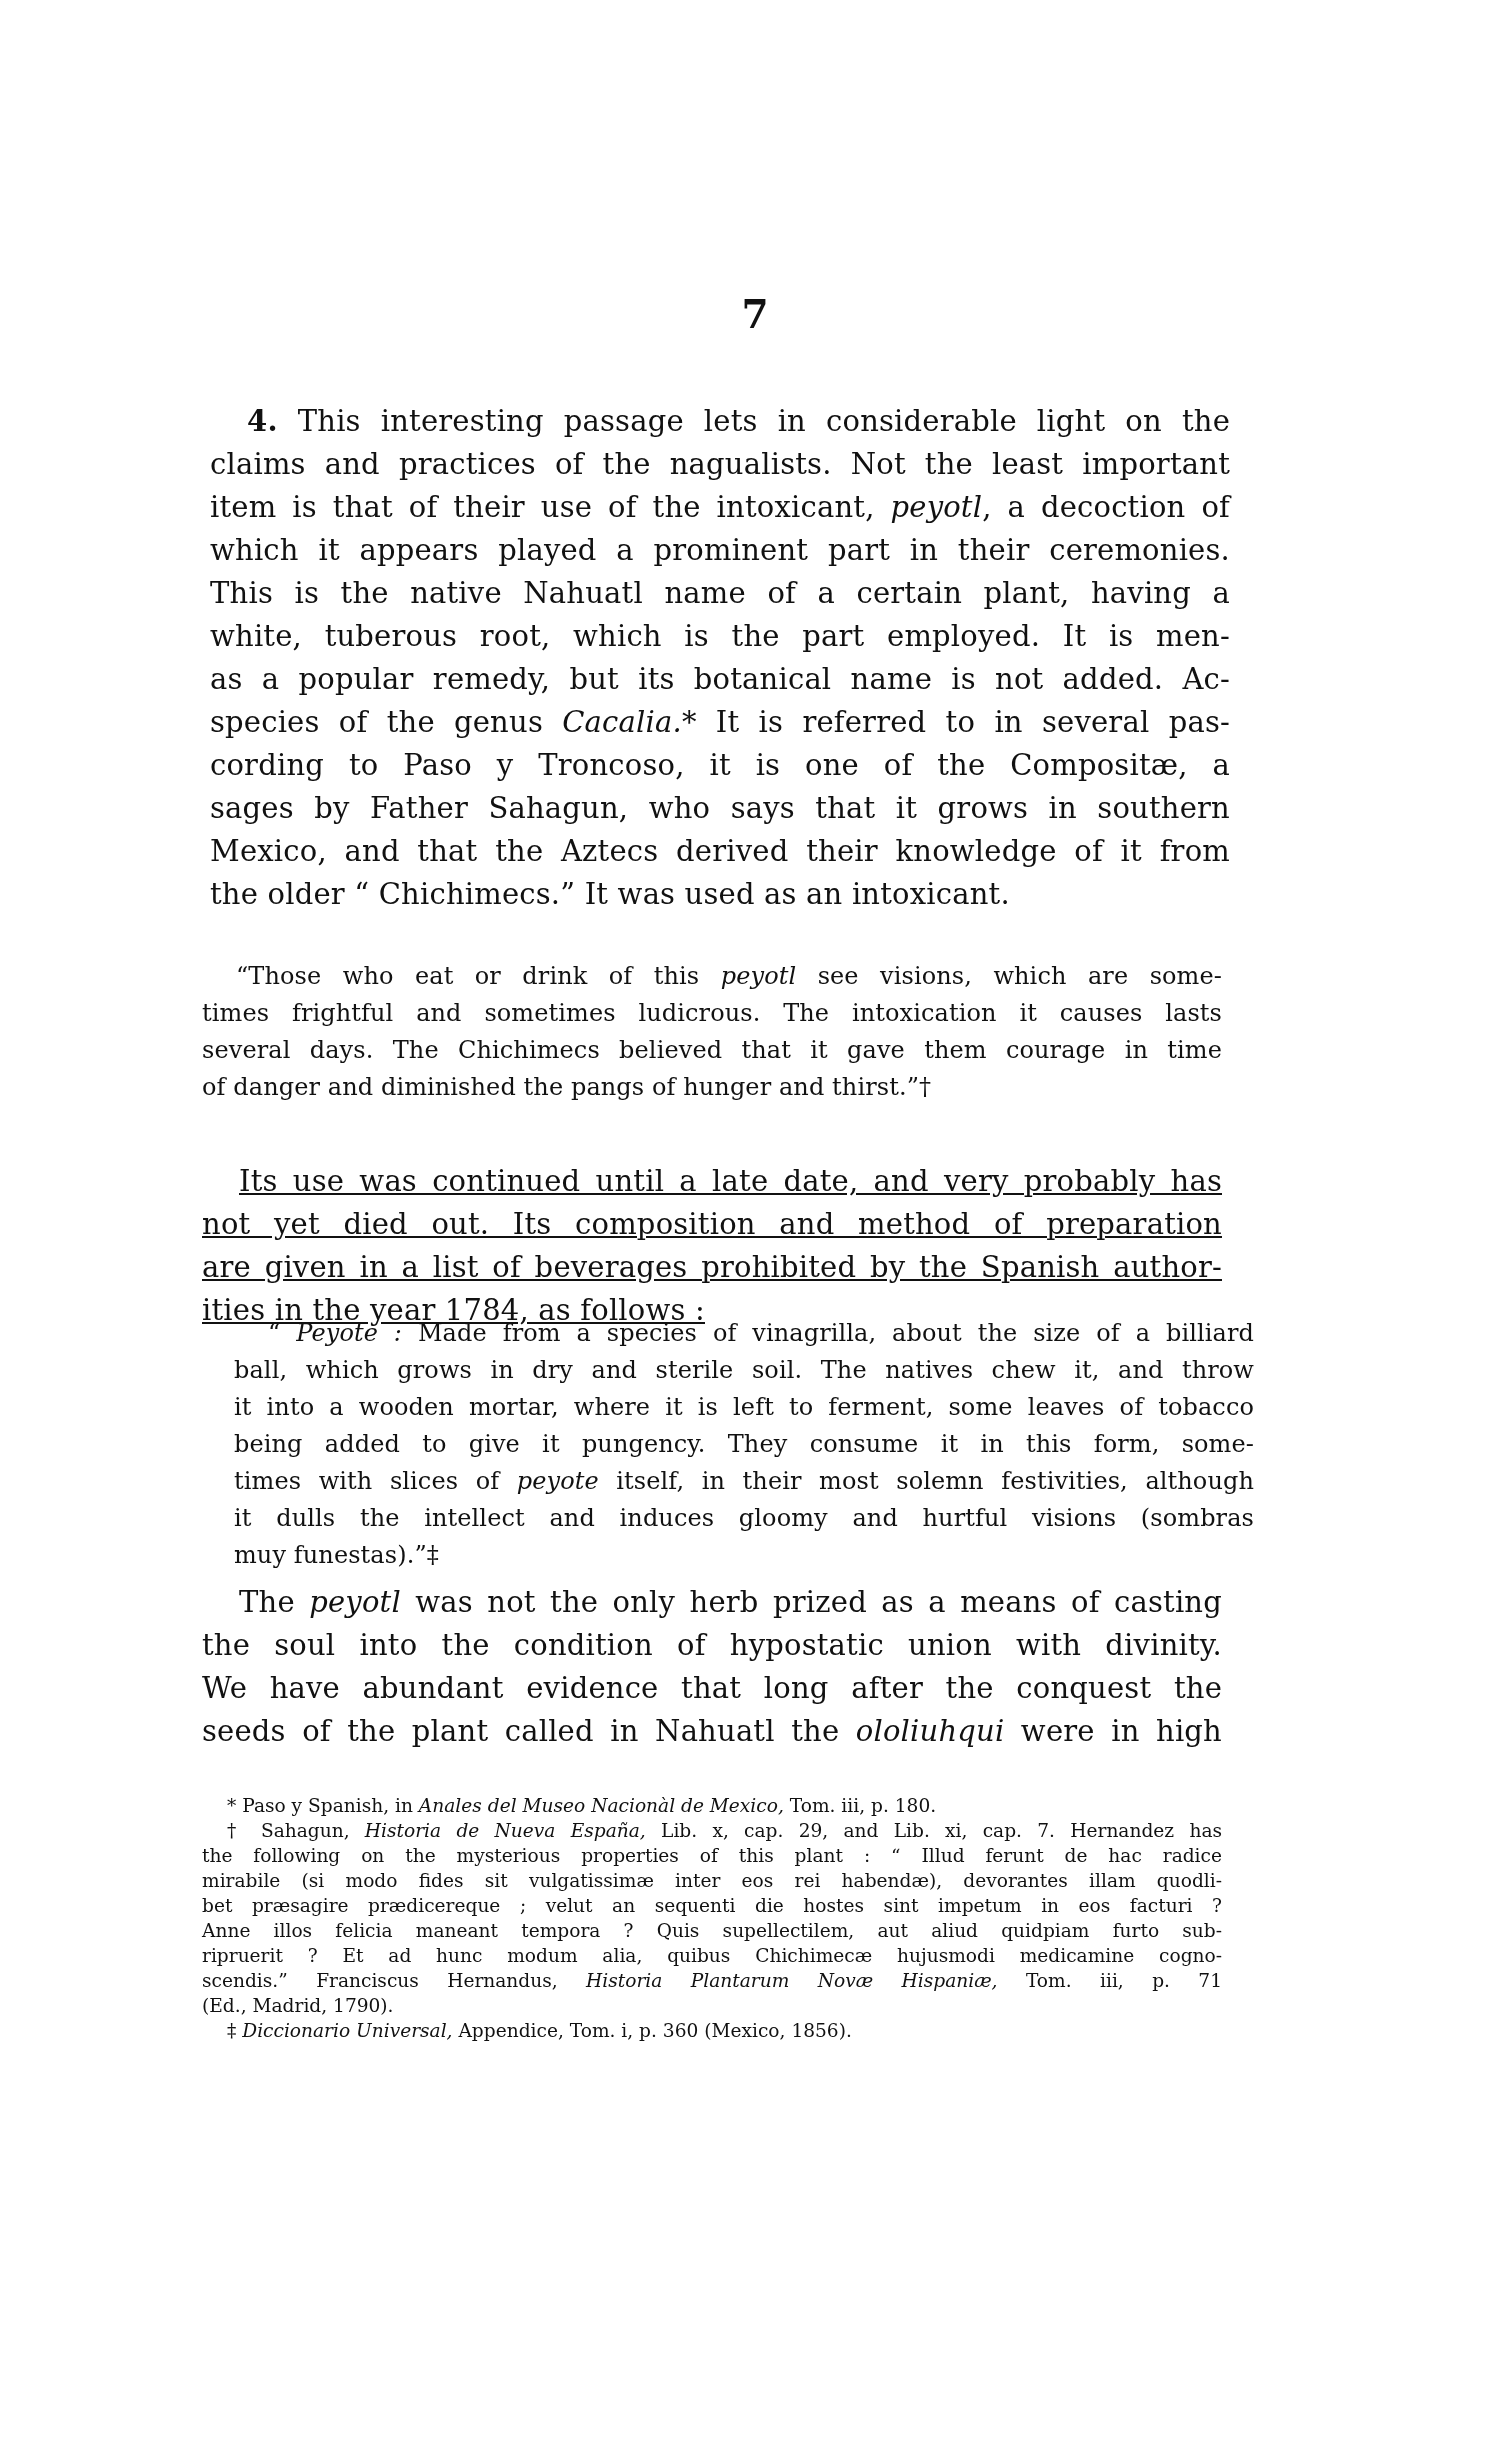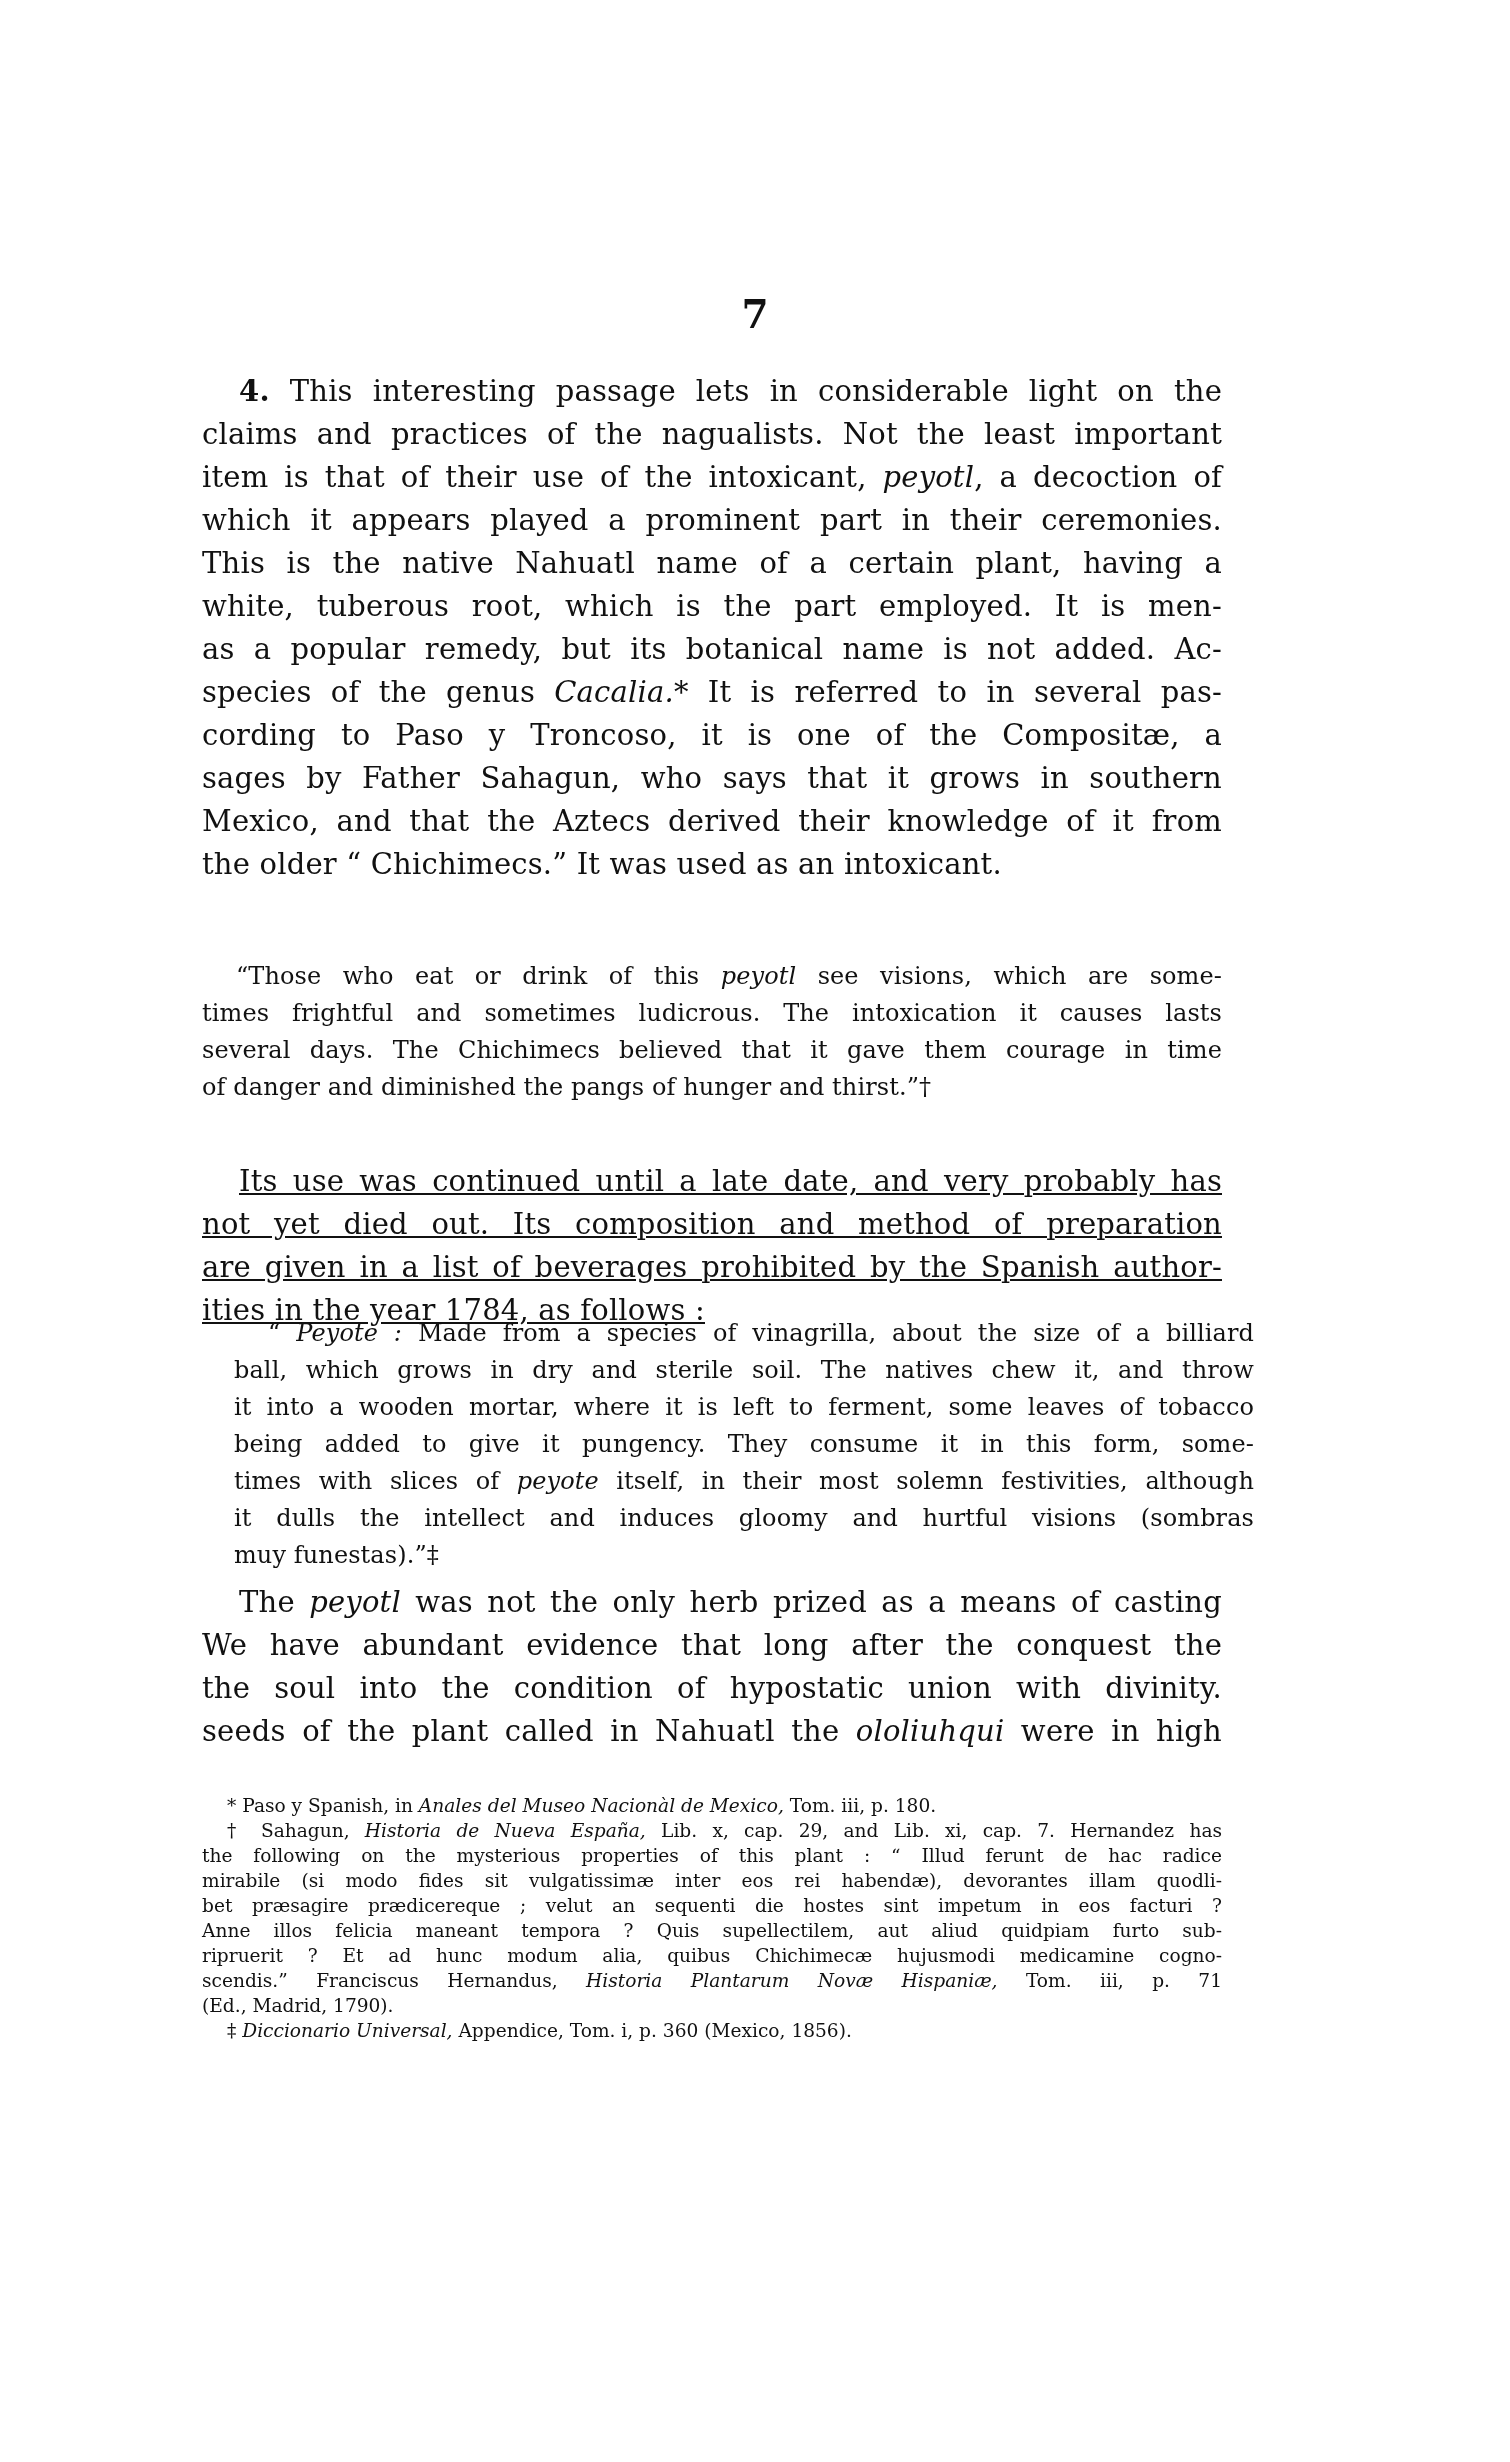--- a/index.html
+++ b/index.html
@@ -9,21 +9,21 @@
   .line { display: block; white-space: nowrap; text-align: justify; text-align-last: justify; overflow: visible; }
   .line.last { text-align-last: left; }
   .line.indent { padding-left: 37px; }
   .body-text .line { font-size: 29px; height: 43px; line-height: 43px; letter-spacing: 0.2px; }
   .quote-text .line { font-size: 24px; height: 37px; line-height: 37px; letter-spacing: 0.1px; }
   .quote-text .line.indent { padding-left: 34px; }
   .foot-text .line { font-size: 18.6px; height: 25px; line-height: 25px; }
   .foot-text .line.indent { padding-left: 25px; }
   i, .it { font-style: italic; }
   b, .bold { font-weight: bold; }
-  #para1 { top: 370px; }
+  #para1 { top: 400px; margin-left: 8px; }
   #quote1 { top: 958px; }
   #para2 { top: 1160px; text-decoration: underline; }
   #quote2 { top: 1315px; margin-left: 32px; }
   #para3 { top: 1581px; }
   #footnotes { top: 1793px; }
 </style>
 </head>
 <body>
 
 <div class="page-number">7</div>
@@ -58,22 +58,22 @@
     <div class="line indent"><span>“ </span><span class="it">Peyote :</span><span> Made from a species of vinagrilla, about the size of a billiard</span></div>
     <div class="line"><span>ball, which grows in dry and sterile soil.  The natives chew it, and throw</span></div>
     <div class="line"><span>it into a wooden mortar, where it is left to ferment, some leaves of tobacco</span></div>
     <div class="line"><span>being added to give it pungency.  They consume it in this form, some-</span></div>
     <div class="line"><span>times with slices of </span><span class="it">peyote</span><span> itself, in their most solemn festivities, although</span></div>
     <div class="line"><span>it dulls the intellect and induces gloomy and hurtful visions (sombras</span></div>
     <div class="line last"><span>muy funestas).”‡</span></div>
   </div>
 <div class="block body-text" id="para3">
     <div class="line indent"><span>The </span><span class="it">peyotl</span><span> was not the only herb prized as a means of casting</span></div>
+    <div class="line"><span>the soul into the condition of hypostatic union with divinity.</span></div>
     <div class="line"><span>We have abundant evidence that long after the conquest the</span></div>
-    <div class="line"><span>the soul into the condition of hypostatic union with divinity.</span></div>
     <div class="line"><span>seeds of the plant called in Nahuatl the </span><span class="it">ololiuhqui</span><span> were in high</span></div>
   </div>
 <div class="block foot-text" id="footnotes">
     <div>
       <div class="line indent last"><span>* Paso y Spanish, in </span><span class="it">Anales del Museo Nacionàl de Mexico,</span><span> Tom. iii, p. 180.</span></div>
     </div>
     <div>
       <div class="line indent"><span>† Sahagun, </span><span class="it">Historia de Nueva España,</span><span> Lib. x, cap. 29, and Lib. xi, cap. 7. Hernandez has</span></div>
       <div class="line"><span>the following on the mysterious properties of this plant : “ Illud ferunt de hac radice</span></div>
       <div class="line"><span>mirabile (si modo fides sit vulgatissimæ inter eos rei habendæ), devorantes illam quodli-</span></div>

